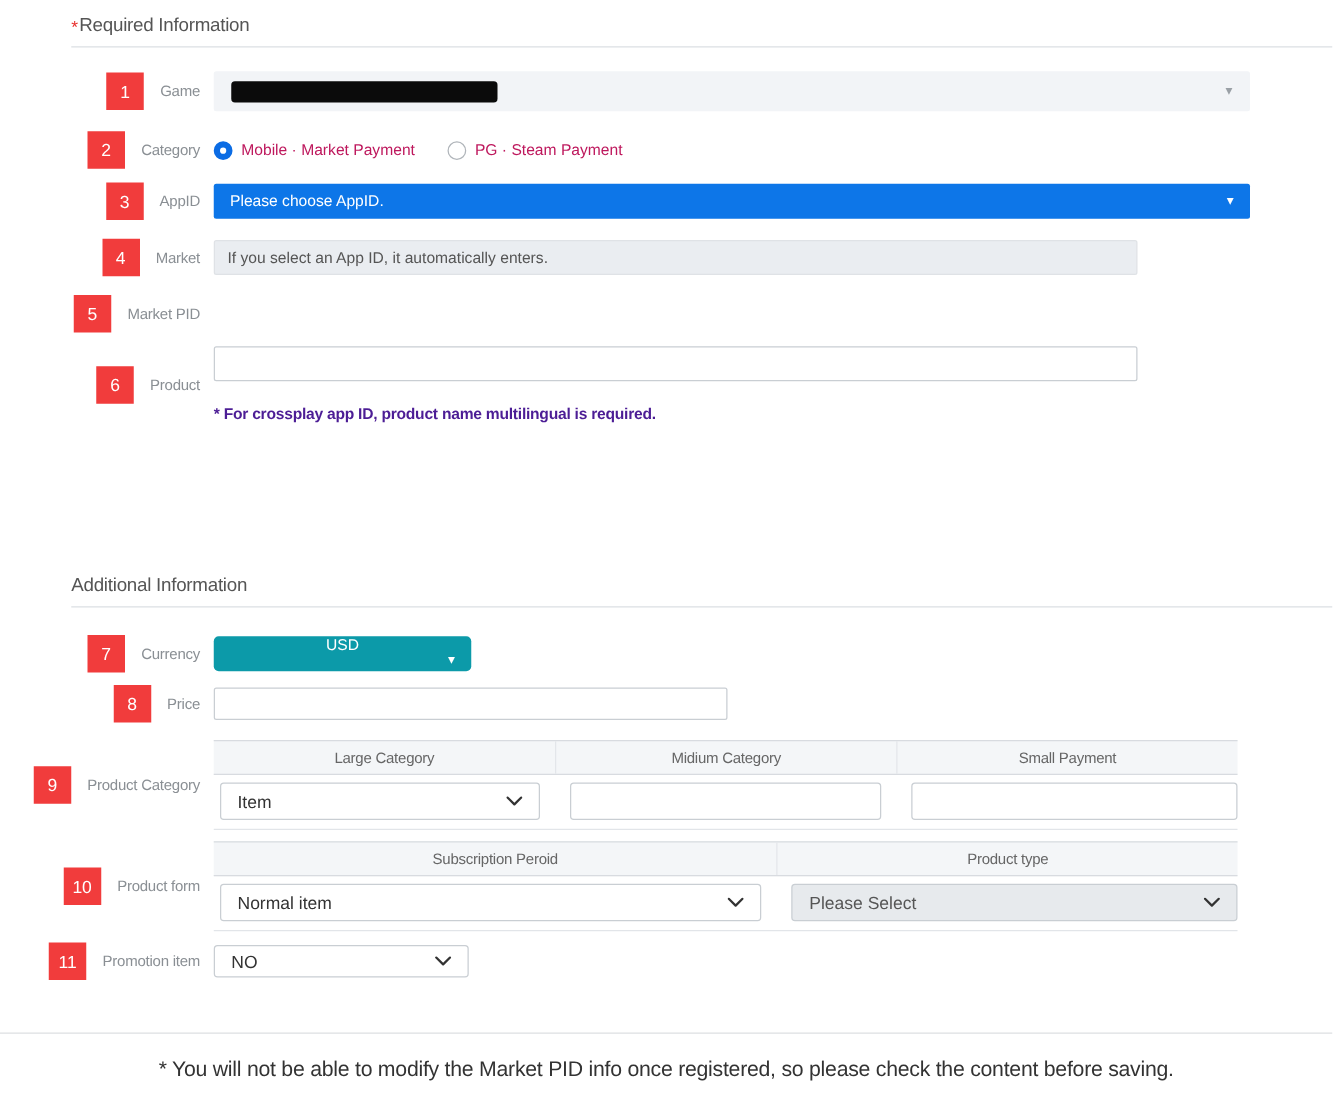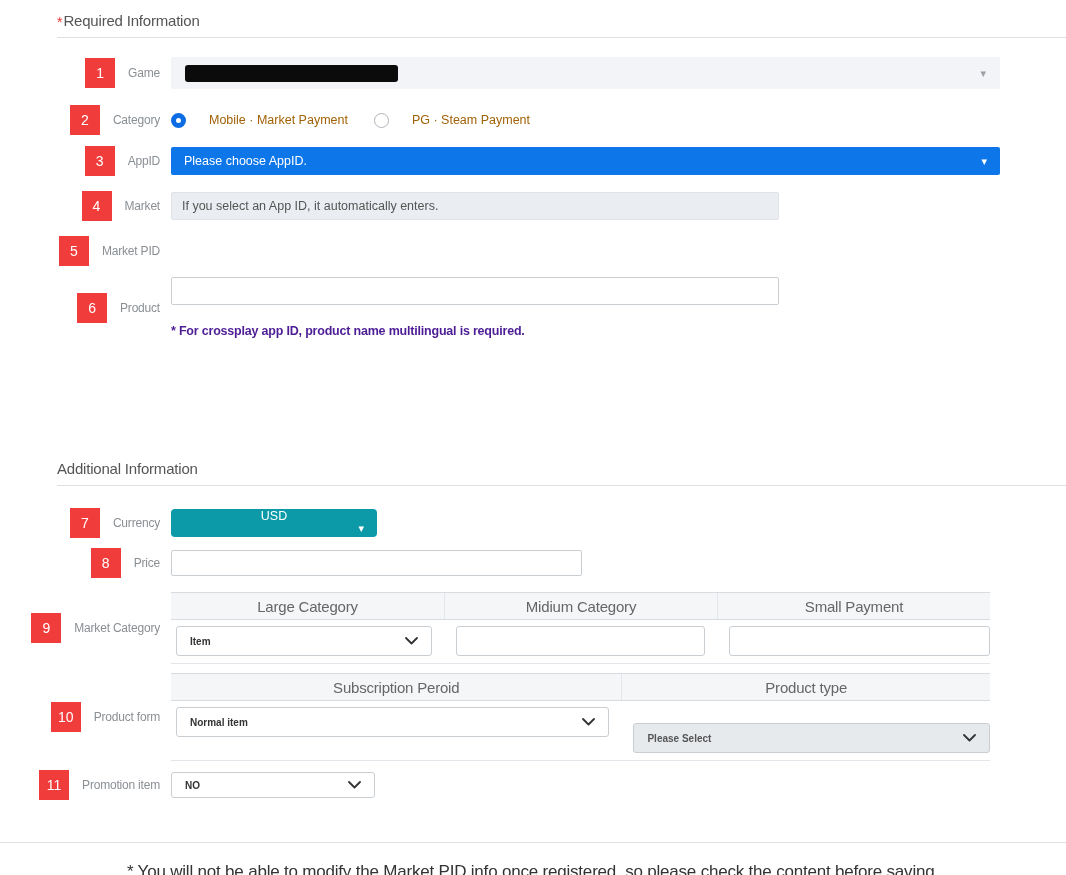--- a/index.html
+++ b/index.html
@@ -37,55 +37,55 @@
 
   
   .dd-bar { height:32px; width:829px; background:#f2f4f7; display:flex; align-items:center;
             padding:0 14px; border-radius:2px; }
   .redacted { width:213px; height:17px; background:#0b0b0b; border-radius:3px; }
   .caret { margin-left:auto; font-size:11px; line-height:1; }
   .caret.grey { color:#9aa0a6; }
   .caret.white { color:#fff; }
 
   .radio-group { display:flex; align-items:center; gap:26px; }
-  .radio-opt { display:flex; align-items:center; gap:23px; font-size:12.5px; color:#a16207; cursor:default; }
+  .radio-opt { display:flex; align-items:center; gap:7px; font-size:12.5px; color:#be185d; cursor:default; }
   .rdot { width:15px; height:15px; border-radius:50%; background:#fff; flex:none; }
   .rdot.on  { border:5px solid #0b6ce4; }
   .rdot.off { border:1px solid #b0b5ba; }
 
   .dd-blue { height:28px; width:829px; background:#0d76e8; color:#fff; display:flex; align-items:center;
              padding:0 13px; border-radius:2px; font-size:12.5px; }
   .dd-teal { height:28px; width:206px; background:#0c9aa9; color:#fff; display:flex; align-items:center;
              padding:0 13px; border-radius:4px; font-size:12.5px;flex-direction:column; }
 
   input.txt { height:26px; border:1px solid #c9ced3; border-radius:2px; background:#fff;
               padding:0 10px; font-size:12.5px; color:#555; font-family:inherit; outline:none; }
   input.txt::placeholder { color:#555; opacity:1; }
-  .w-mid { width:608px; }
+  .w-mid { width:739px; }
   .w-price { width:411px; }
   input.txt.disabled { background:#eaedf1; border-color:#dfe2e6; height:28px; }
   input.h28 { height:28px; }
   .note-red { margin-top:19px; font-size:12.5px; color:#4c1d95; letter-spacing:-0.2px;font-weight:bold; }
 
   
   .tbl { width:819px; }
   .thead { display:grid; background:#f4f6f8; border-top:1px solid #d8dbe0; border-bottom:1px solid #d8dbe0; }
   .cols3 { grid-template-columns:1fr 1fr 1fr; }
   .cols2 { grid-template-columns:55% 45%; }
   .th { height:26px; display:flex; align-items:center; justify-content:center;
-        font-size:15px; color:#666; letter-spacing:-0.2px; }
+        font-size:12px; color:#666; letter-spacing:-0.2px; }
   .th + .th { border-left:1px solid #e3e6ea; }
   .tbody { display:grid; padding:6px 0 7px 0; border-bottom:1px solid #e2e5e9; }
   .cell { padding:0 12px; }
   .cell:first-child { padding-left:5px; }
   .cell:last-child { padding-right:0; }
 
   .sel { height:30px; border:1px solid #c9ced3; border-radius:3px; background:#fff;
-         display:flex; align-items:center; padding:0 13px; font-size:10px; color:#333; width:100%;font-weight:bold; }
-  .sel.disabled { background:#e7eaed; color:#555;margin-top:16px; }
+         display:flex; align-items:center; padding:0 13px; font-size:14px; color:#333; width:100%; }
+  .sel.disabled { background:#e7eaed; color:#555; }
   .sel .chev { margin-left:auto; display:flex; align-items:center; }
   .sel-promo { width:204px; height:26px; }
   input.txt.cellinput { width:100%; height:30px; border-radius:3px; }
 
   
   .foot-divider { margin-top:42px; border-top:1px solid #dddfe2; }
   .foot-note { margin-top:19px; text-align:center; font-size:17px; color:#333; letter-spacing:-0.2px; }
   .btn-row { margin-top:20px; display:flex; justify-content:center; gap:8px; }
   .btn { height:24px; min-width:44px; padding:0 10px; border:none; border-radius:3px;
          font-size:12px; font-family:inherit; cursor:pointer; }
@@ -193,21 +193,21 @@
     <span class="flabel">Price</span>
   </div>
   <div class="ctrl">
     <input class="txt w-price" style="">
   </div>
 </div>
 
 <div class="frow r-pcat">
   <div class="label-cell">
     <span class="badge">9</span>
-    <span class="flabel">Market Category</span>
+    <span class="flabel">Product Category</span>
   </div>
   <div class="ctrl">
     <div class="tbl">
       <div class="thead cols3">
         <div class="th">Large Category</div>
         <div class="th">Midium Category</div>
         <div class="th">Small Payment</div>
       </div>
       <div class="tbody cols3">
         <div class="cell">

